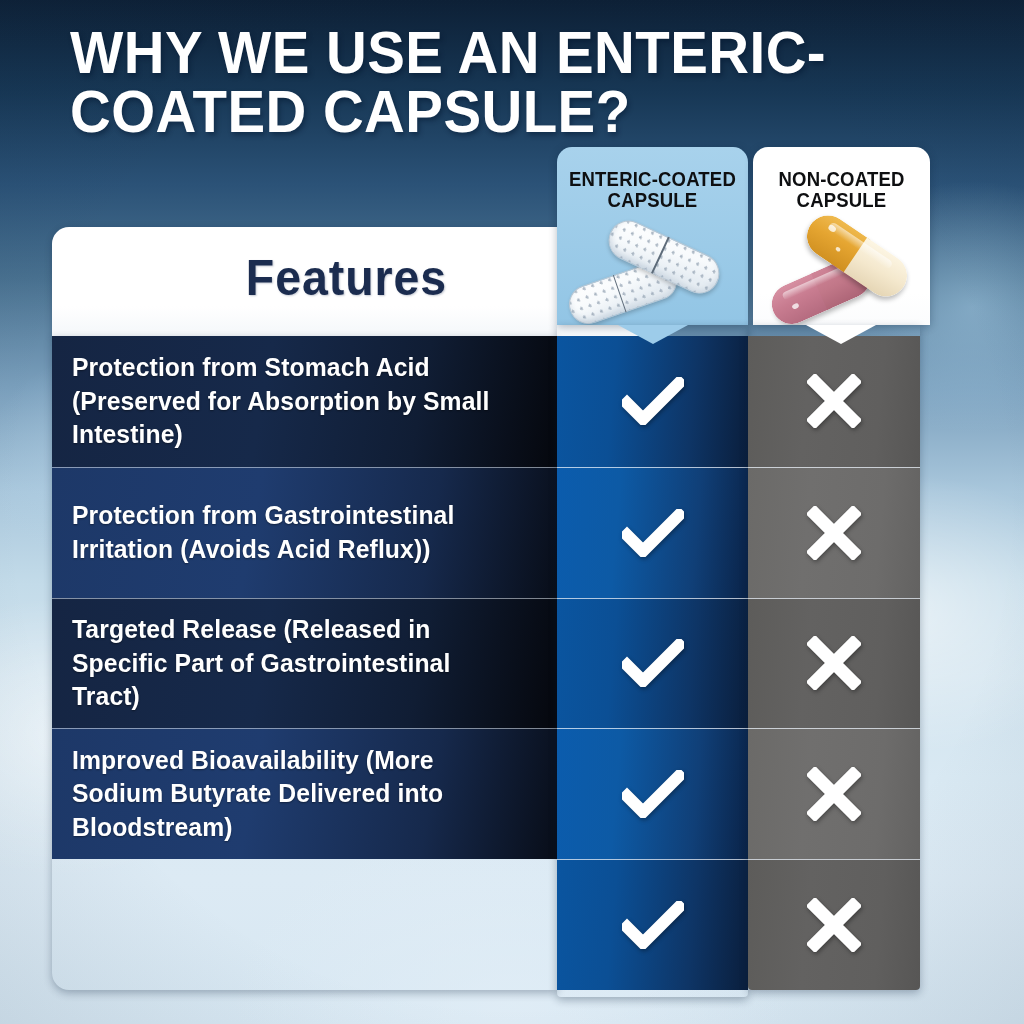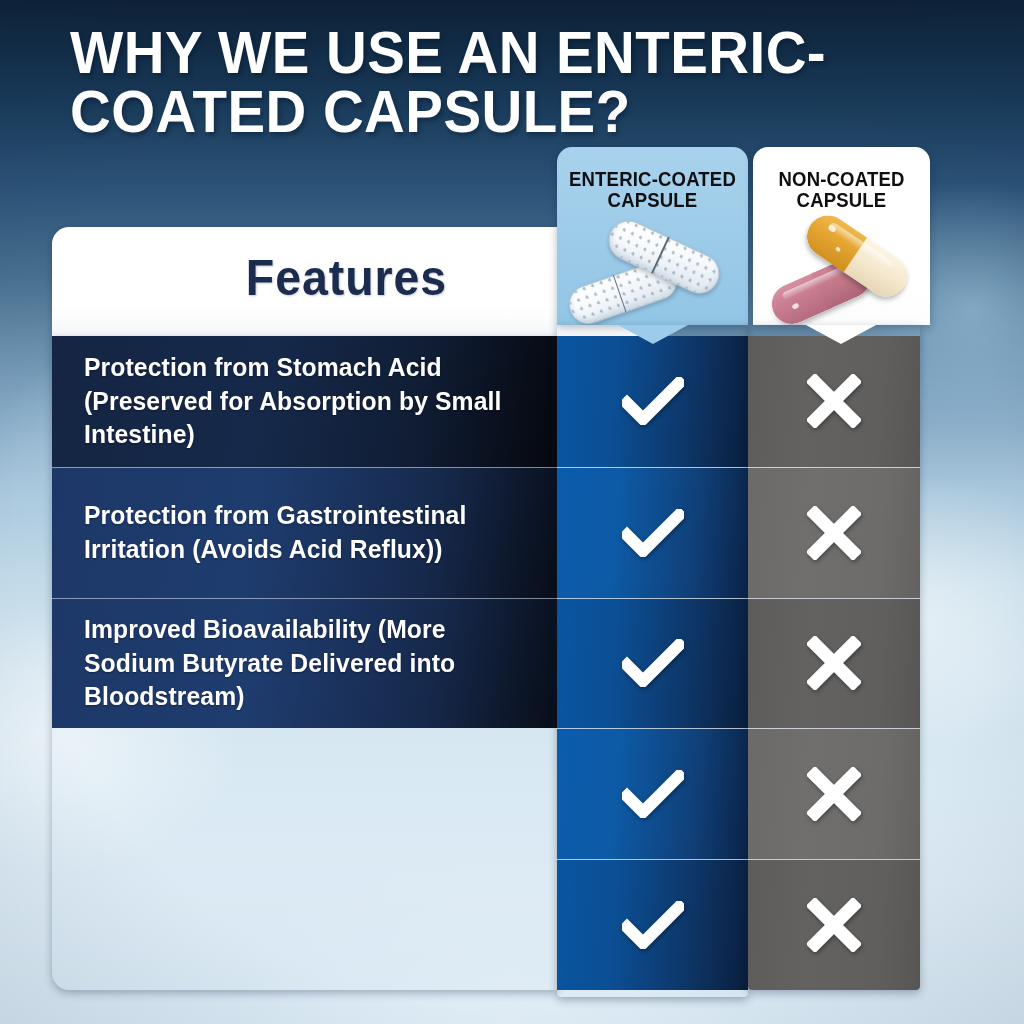--- a/index.html
+++ b/index.html
@@ -108,21 +108,21 @@
     height: 654px;
     border-radius: 0 0 0 17px;
     overflow: hidden;
     box-shadow: 0 3px 8px rgba(10,30,55,0.3);
   }
   .frow {
     position: relative;
     height: 130.8px;
     display: flex;
     align-items: center;
-    padding: 0 34px 0 32px;
+    padding: 0 34px 0 20px;
     color: #ffffff;
   }
   .frow.dark  { background: linear-gradient(100deg,#152543 0%,#16294a 42%,#101d34 72%,#05070d 100%); }
   .frow.light { background: linear-gradient(100deg,#1d3868 0%,#1f3c6f 40%,#16294c 74%,#080d18 100%); }
   .frow + .frow { border-top: 1.5px solid rgba(225,235,245,0.55); }
   .frow-label {
     font-family: "Liberation Sans Narrow", "Liberation Sans", sans-serif;
     font-weight: bold;
     font-size: 25.5px;
     line-height: 1.32;
@@ -316,20 +316,23 @@
   <div id="features-head-label">Features</div>
 </div>
 <div id="features-notch"></div>
 
 <div id="features-body">
   <div class="frow dark">
     <div class="frow-label">Protection from Stomach Acid (Preserved for Absorption by Small Intestine)</div>
   </div>
   <div class="frow light">
     <div class="frow-label">Protection from Gastrointestinal Irritation (Avoids Acid Reflux))</div>
+  </div>
+  <div class="frow dark">
+    <div class="frow-label">Targeted Release (Released in Specific Part of Gastrointestinal Tract)</div>
   </div>
   <div class="frow light">
     <div class="frow-label">Improved Bioavailability (More Sodium Butyrate Delivered into Bloodstream)</div>
   </div>
 </div>
 
 <div id="ec-head">
   <div id="ec-head-label">
     <span>Enteric-Coated</span><br>
     <span>Capsule</span>

